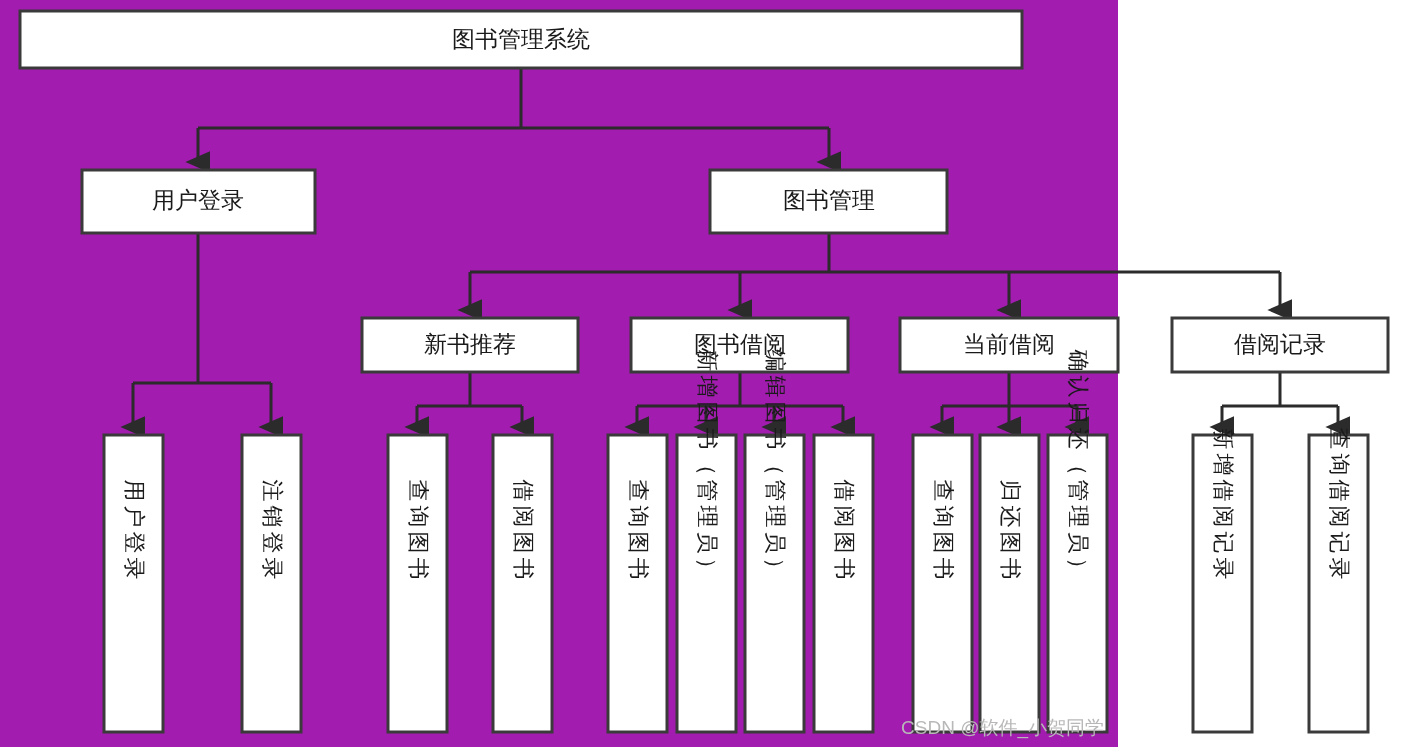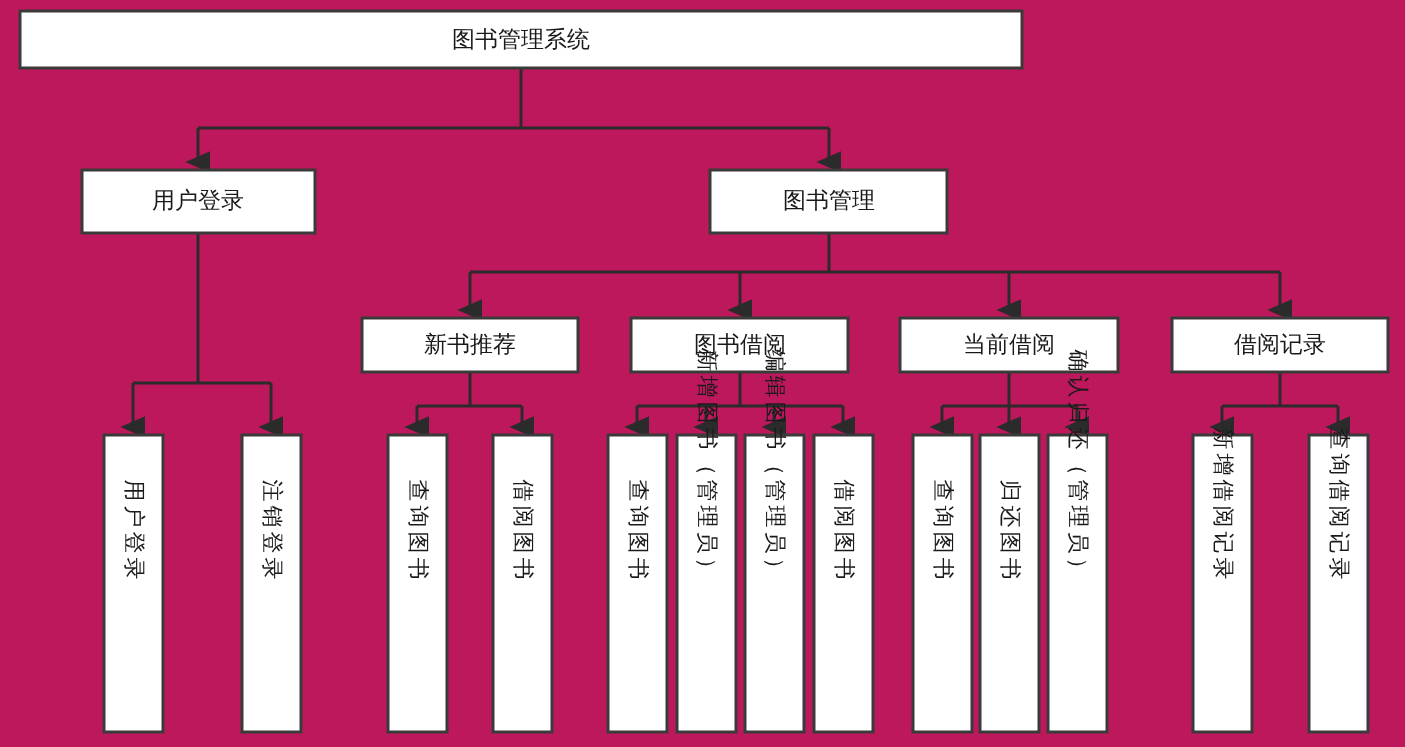--- a/index.html
+++ b/index.html
@@ -8,23 +8,23 @@
     background: #ffffff;
   }
   body {
     width: 1405px;
     height: 747px;
     font-family: "Liberation Sans", "DejaVu Sans", sans-serif;
     overflow: hidden;
   }
   #diagram-root {
     position: relative;
-    width: 1405px;
+    width: 1118px;
     height: 747px;
-    background: #be185d;
+    background: #a21caf;
   }
   svg.diagram {
     position: absolute;
     top: 0;
     left: 0;
     width: 1405px;
     height: 747px;
     display: block;
   }
   .node-box {
@@ -223,13 +223,14 @@
       <rect class="node-box" x="1193" y="435" width="59" height="297"></rect>
       <text class="node-label label-v" x="1222" y="505.5" transform="rotate(90 1222 505.5)" text-anchor="start">新增借阅记录</text>
     </g>
 
     <g>
       <rect class="node-box" x="1309" y="435" width="59" height="297"></rect>
       <text class="node-label label-v" x="1338" y="505.5" transform="rotate(90 1338 505.5)" text-anchor="start">查询借阅记录</text>
     </g>
   </svg>
 
+  <div class="watermark">CSDN @软件_小贺同学</div>
 </div>
 
 </body></html>

